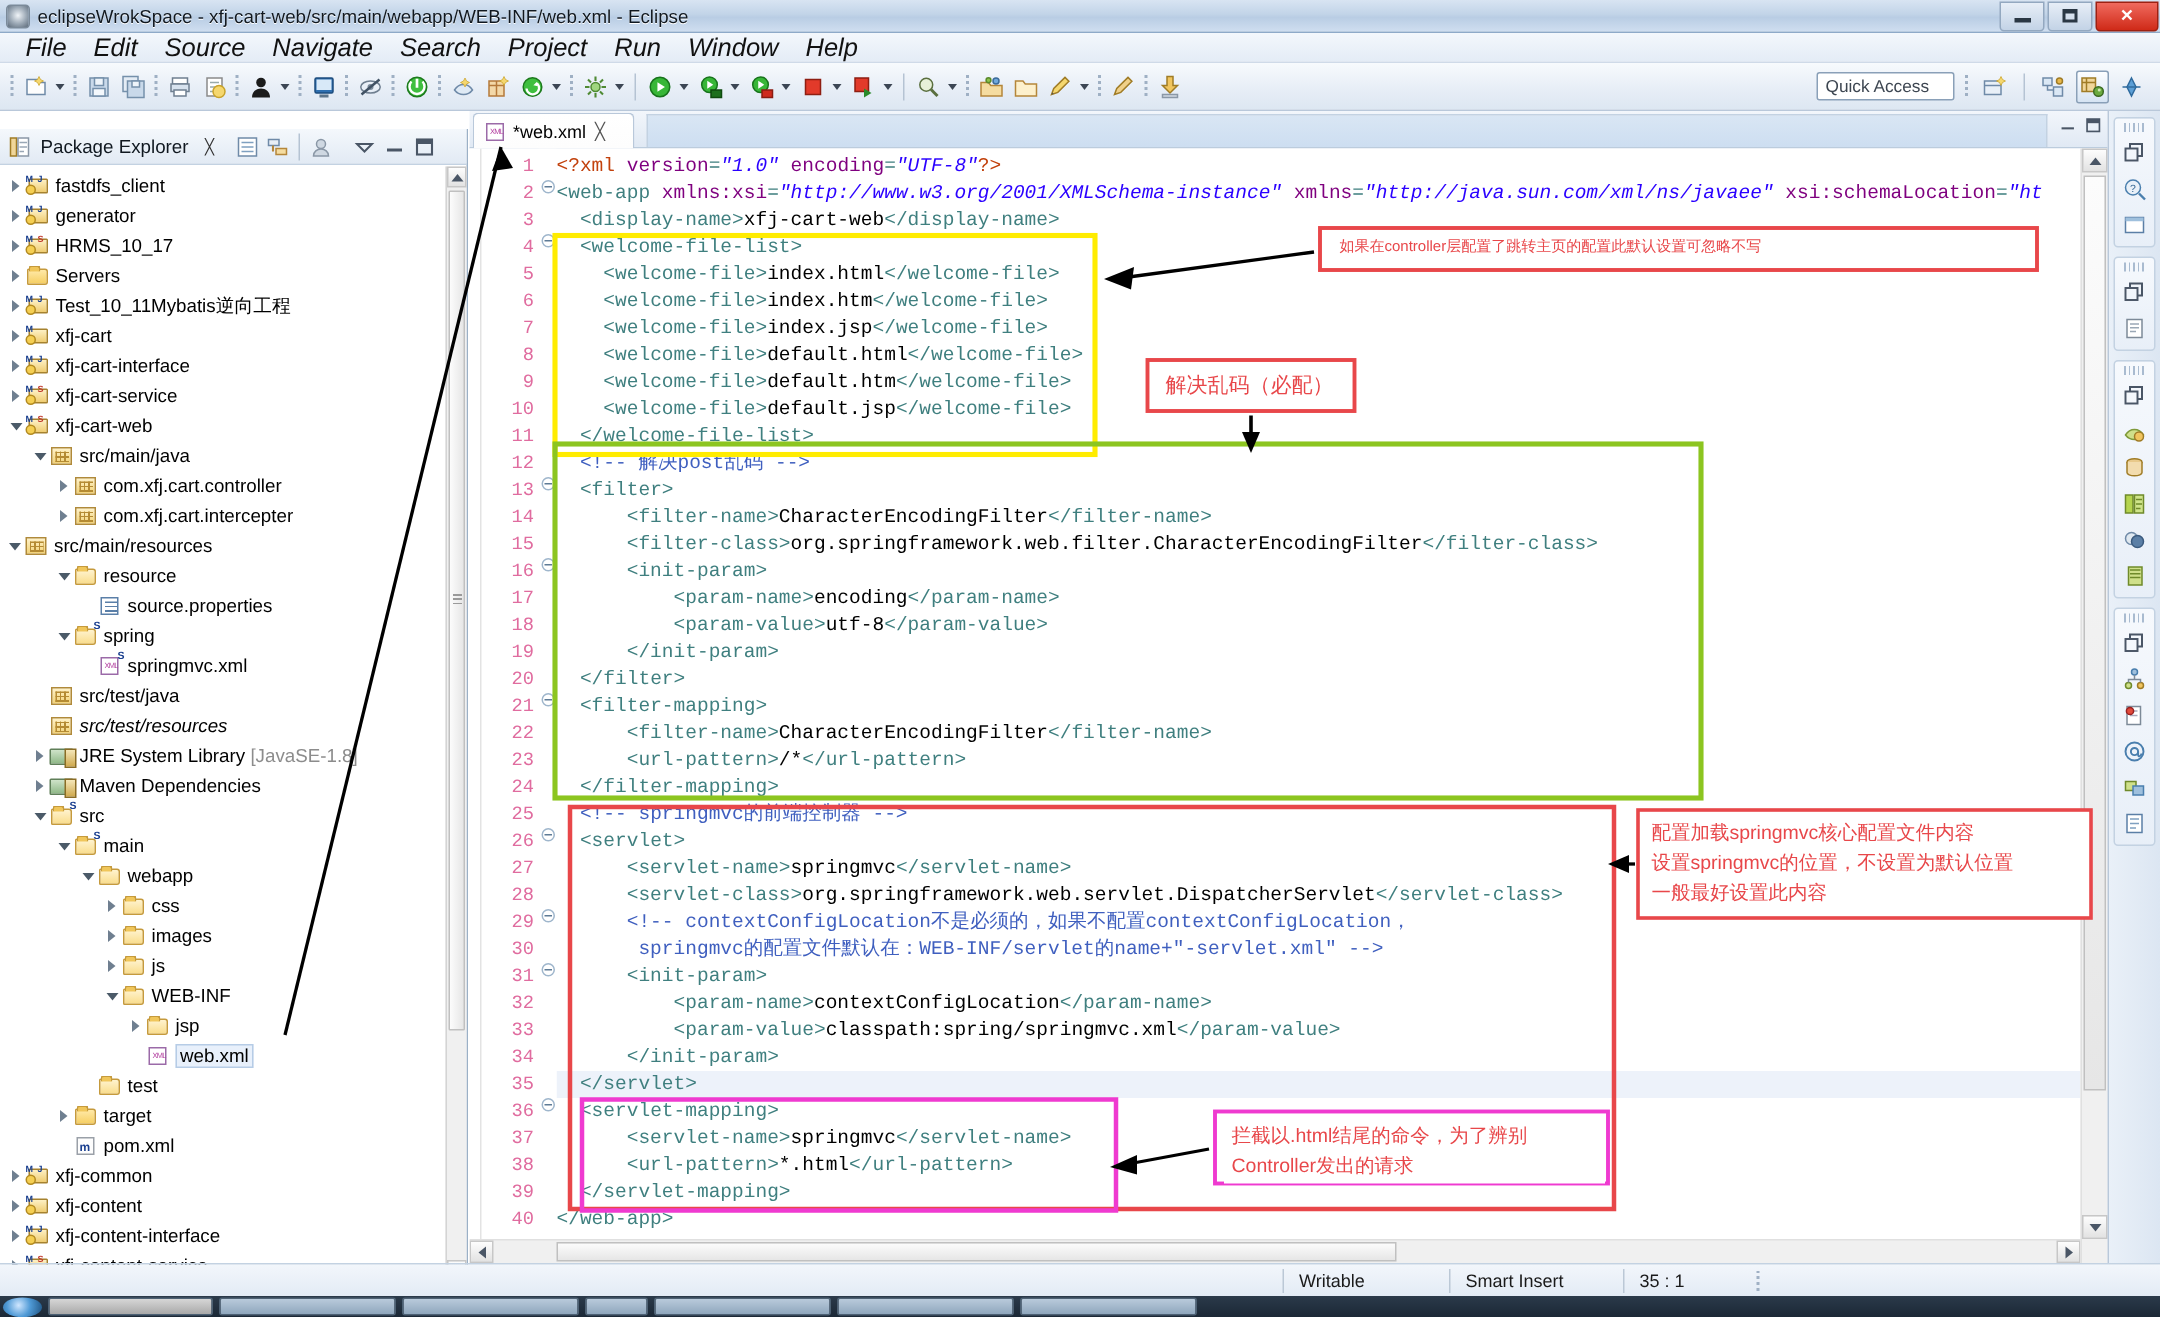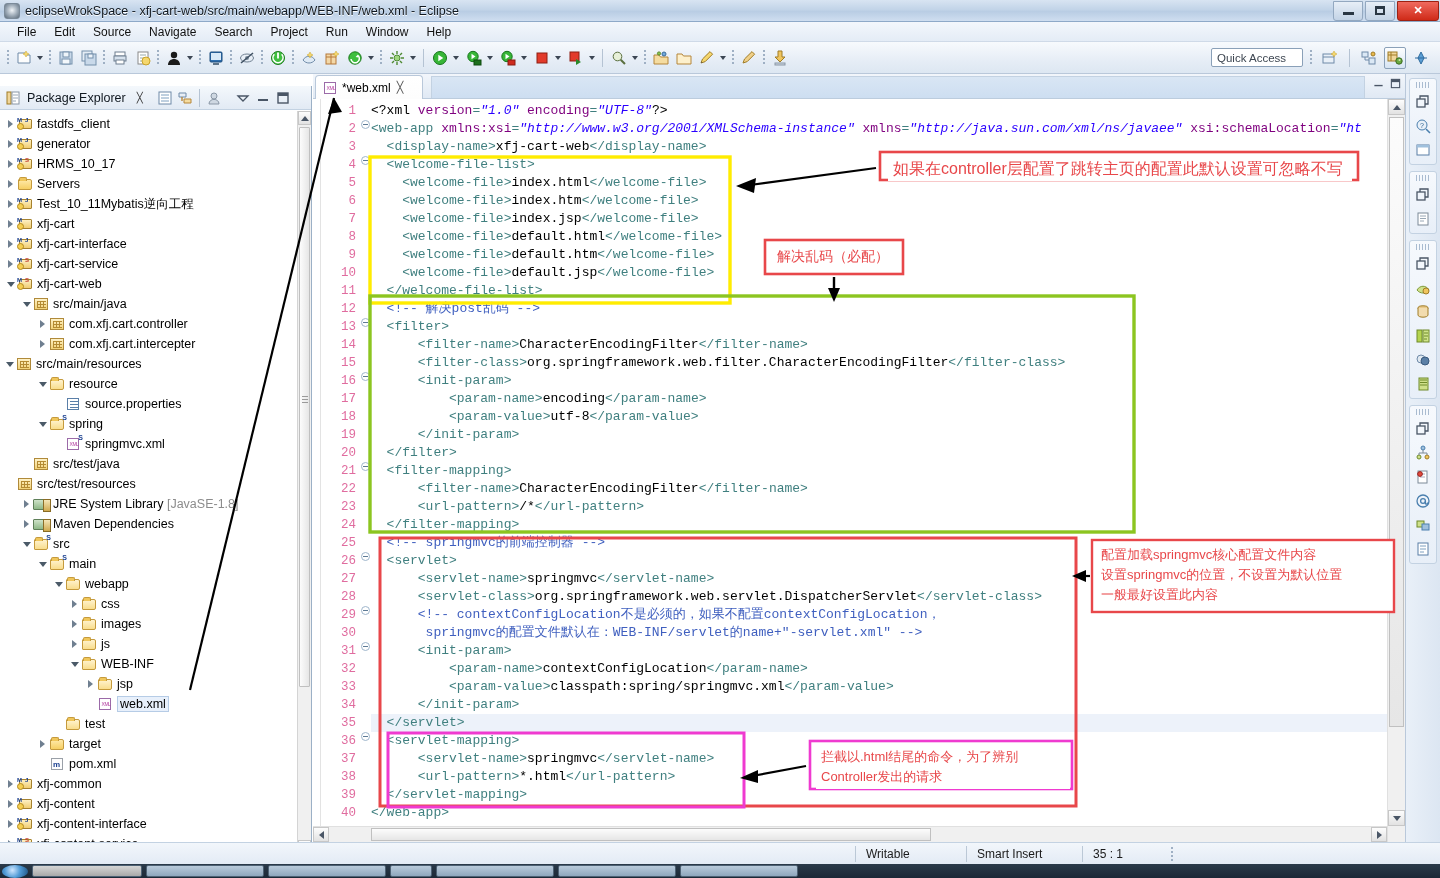--- a/index.html
+++ b/index.html
@@ -41,21 +41,21 @@
   .winbtn .glyph-min{width:11px;height:3px;background:#2a3744;margin-top:6px;}
   .winbtn .glyph-max{width:10px;height:9px;border:2px solid #2a3744;border-top-width:3px;}
 
   
   #menubar{
     position:absolute; left:0; top:22px; width:1440px; height:20px;
     background:linear-gradient(to bottom,#f3f7fc,#e4ecf6);
     border-bottom:1px solid #cfdae8;
     display:flex; align-items:center; padding-left:8px;
   }
-  #menubar .mi{ padding:2px 9px; font-size:12px; color:#111; white-space:nowrap; }
+  #menubar .mi{ padding:2px 9px; font-size:17px; color:#111; white-space:nowrap;font-style:italic; }
 
   
   #toolbar{
     position:absolute; left:0; top:42px; width:1440px; height:32px;
     background:linear-gradient(to bottom,#f7fafd,#e6edf6 60%,#dde7f2);
     border-bottom:1px solid #b9c8da;
     display:flex; align-items:center; padding:0 4px;
   }
   .tb-btn{ width:21px;height:21px;margin:0 1px;position:relative;flex:none;
            display:flex;align-items:center;justify-content:center; border-radius:2px;}
@@ -191,21 +191,21 @@
     font-family:"Liberation Mono", monospace; font-size:13px; padding-top:3px;
     white-space:pre; color:#000;
   }
   #code .ln{height:18px;line-height:18px;}
   #code .ln.cur{background:#edf2fa;}
   .t{color:#3f7f7f;}           
   .at{color:#7f007f;}          
   .st{color:#2a00ff;font-style:italic;}  
   .cm{color:#3f5fbf;}          
   .tx{color:#000000;}          
-  .pi2{color:#000000;}
+  .pi2{color:#c2410c;}
 
   #h-scroll{
     position:absolute;left:0;right:18px;bottom:0;height:16px;background:#f0f0f0;border-top:1px solid #e0e0e0;
   }
   #h-scroll .hthumb{position:absolute;left:58px;top:1px;width:560px;bottom:1px;
     background:linear-gradient(to bottom,#fcfcfc,#e6e6e6);border:1px solid #c0c0c0;}
   #h-scroll .lbtn{position:absolute;left:0;top:0;width:16px;height:15px;
     background:linear-gradient(to bottom,#fdfdfd,#e2e2e2);border:1px solid #c7c7c7;
     display:flex;align-items:center;justify-content:center;}
   #h-scroll .rbtn{position:absolute;right:0;top:0;width:16px;height:15px;
@@ -773,21 +773,21 @@
         </span>
         <span class="lbl">springmvc.xml</span>
       </div>
       <div class="row" style="padding-left: 20px;">
         <span class="tw"></span>
         <span class="ico">
           <span class="pi"></span>
         </span>
         <span class="lbl">src/test/java</span>
       </div>
-      <div class="row" style="padding-left: 4px;">
+      <div class="row" style="padding-left: 20px; font-style: italic;">
         <span class="tw"></span>
         <span class="ico">
           <span class="pi"></span>
         </span>
         <span class="lbl">src/test/resources</span>
       </div>
       <div class="row" style="padding-left: 20px;">
         <span class="tw">
           <i class="t-closed"></i>
         </span>
@@ -1264,21 +1264,21 @@
     <path d="M834,277 L834,296" stroke="#000" stroke-width="2.4" fill="none"></path>
     <path d="M834,302 L828,288 L840,288 Z" fill="#000"></path>
 
     <path d="M1090,576 L1078,576" stroke="#000" stroke-width="2.2" fill="none"></path>
     <path d="M1072,576 L1086,570 L1086,582 Z" fill="#000"></path>
 
     <path d="M806,766 L752,776" stroke="#000" stroke-width="2.2" fill="none"></path>
     <path d="M740,778 L758,770 L758,783 Z" fill="#000"></path>
   </svg>
 
-  <div class="anno-label" style="left:888px;top:157px;width:464px;font-size:16px;">如果在controller层配置了跳转主页的配置此默认设置可忽略不写</div>
+  <div class="anno-label" style="left:888px;top:157px;width:464px;font-size:10px;">如果在controller层配置了跳转主页的配置此默认设置可忽略不写</div>
   <div class="anno-label" style="left:772px;top:246px;width:126px;font-size:14px;">解决乱码（必配）</div>
   <div class="anno-label" style="left:1096px;top:543px;width:296px;font-size:13px;line-height:1.55;">配置加载springmvc核心配置文件内容
 设置springmvc的位置，不设置为默认位置
 一般最好设置此内容</div>
   <div class="anno-label" style="left:816px;top:745px;width:254px;font-size:13px;line-height:1.55;">拦截以.html结尾的命令，为了辨别
 Controller发出的请求</div>
 </div>
 
 <div id="statusbar">
   <div style="width:855px;"></div>

